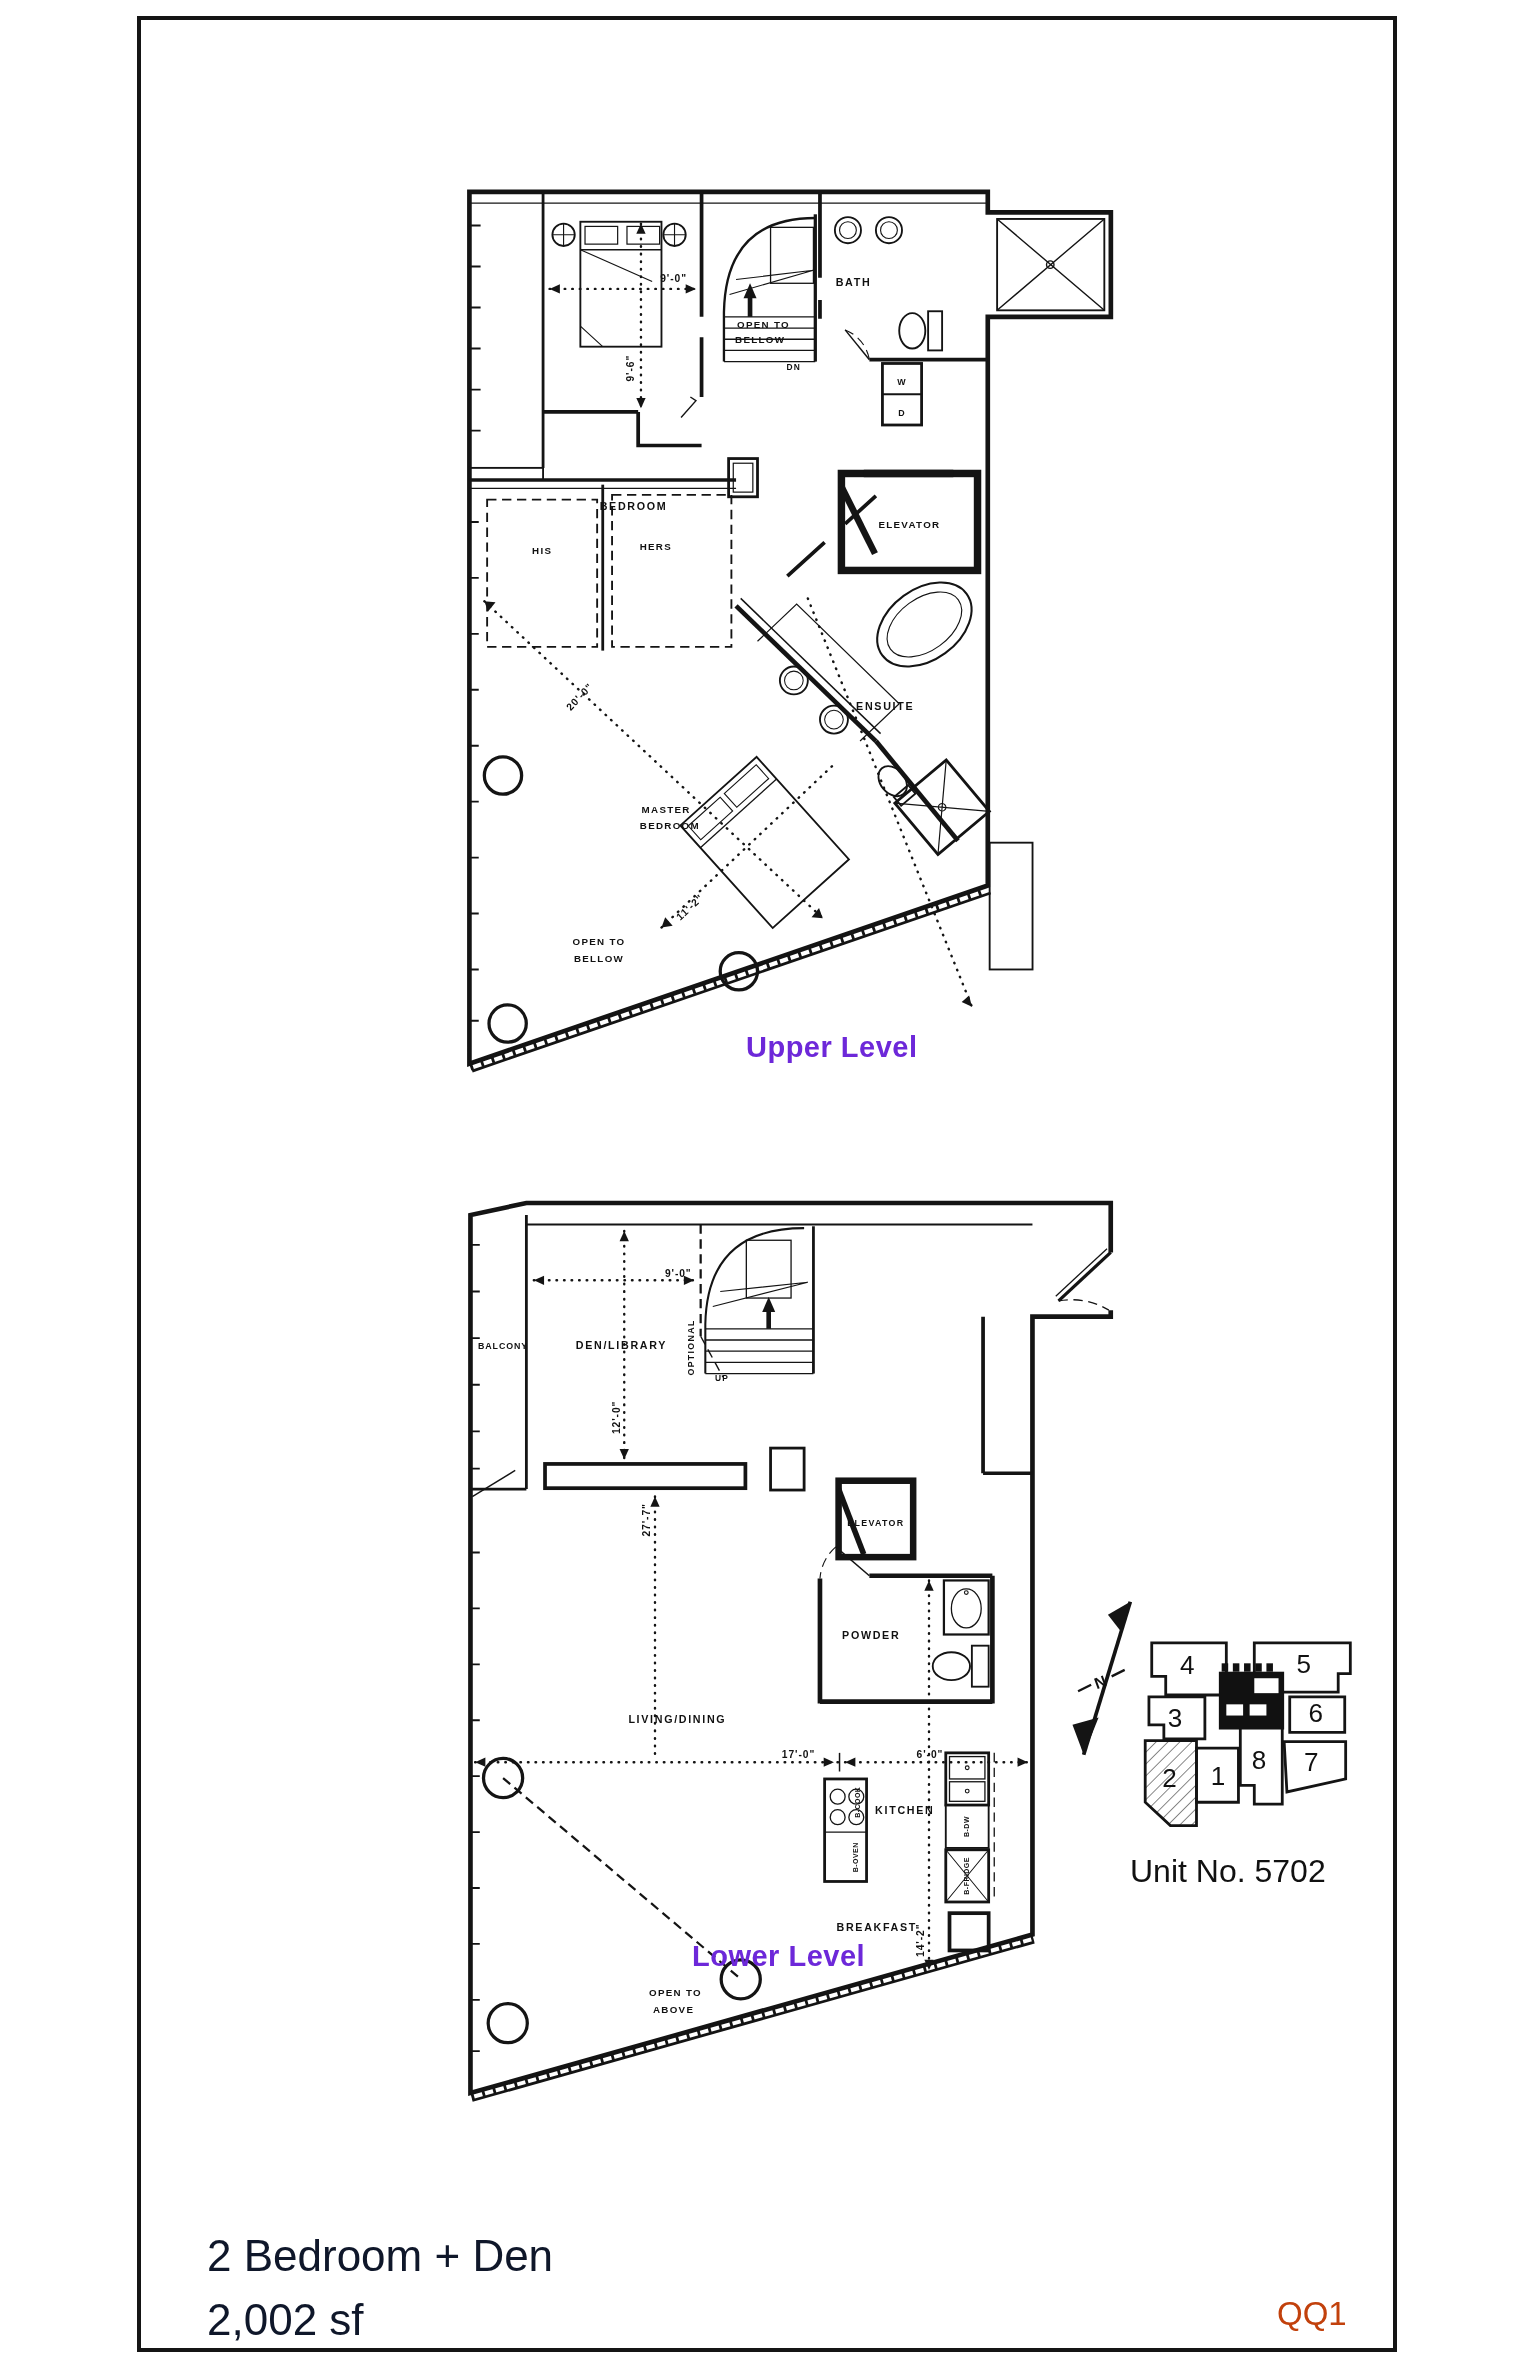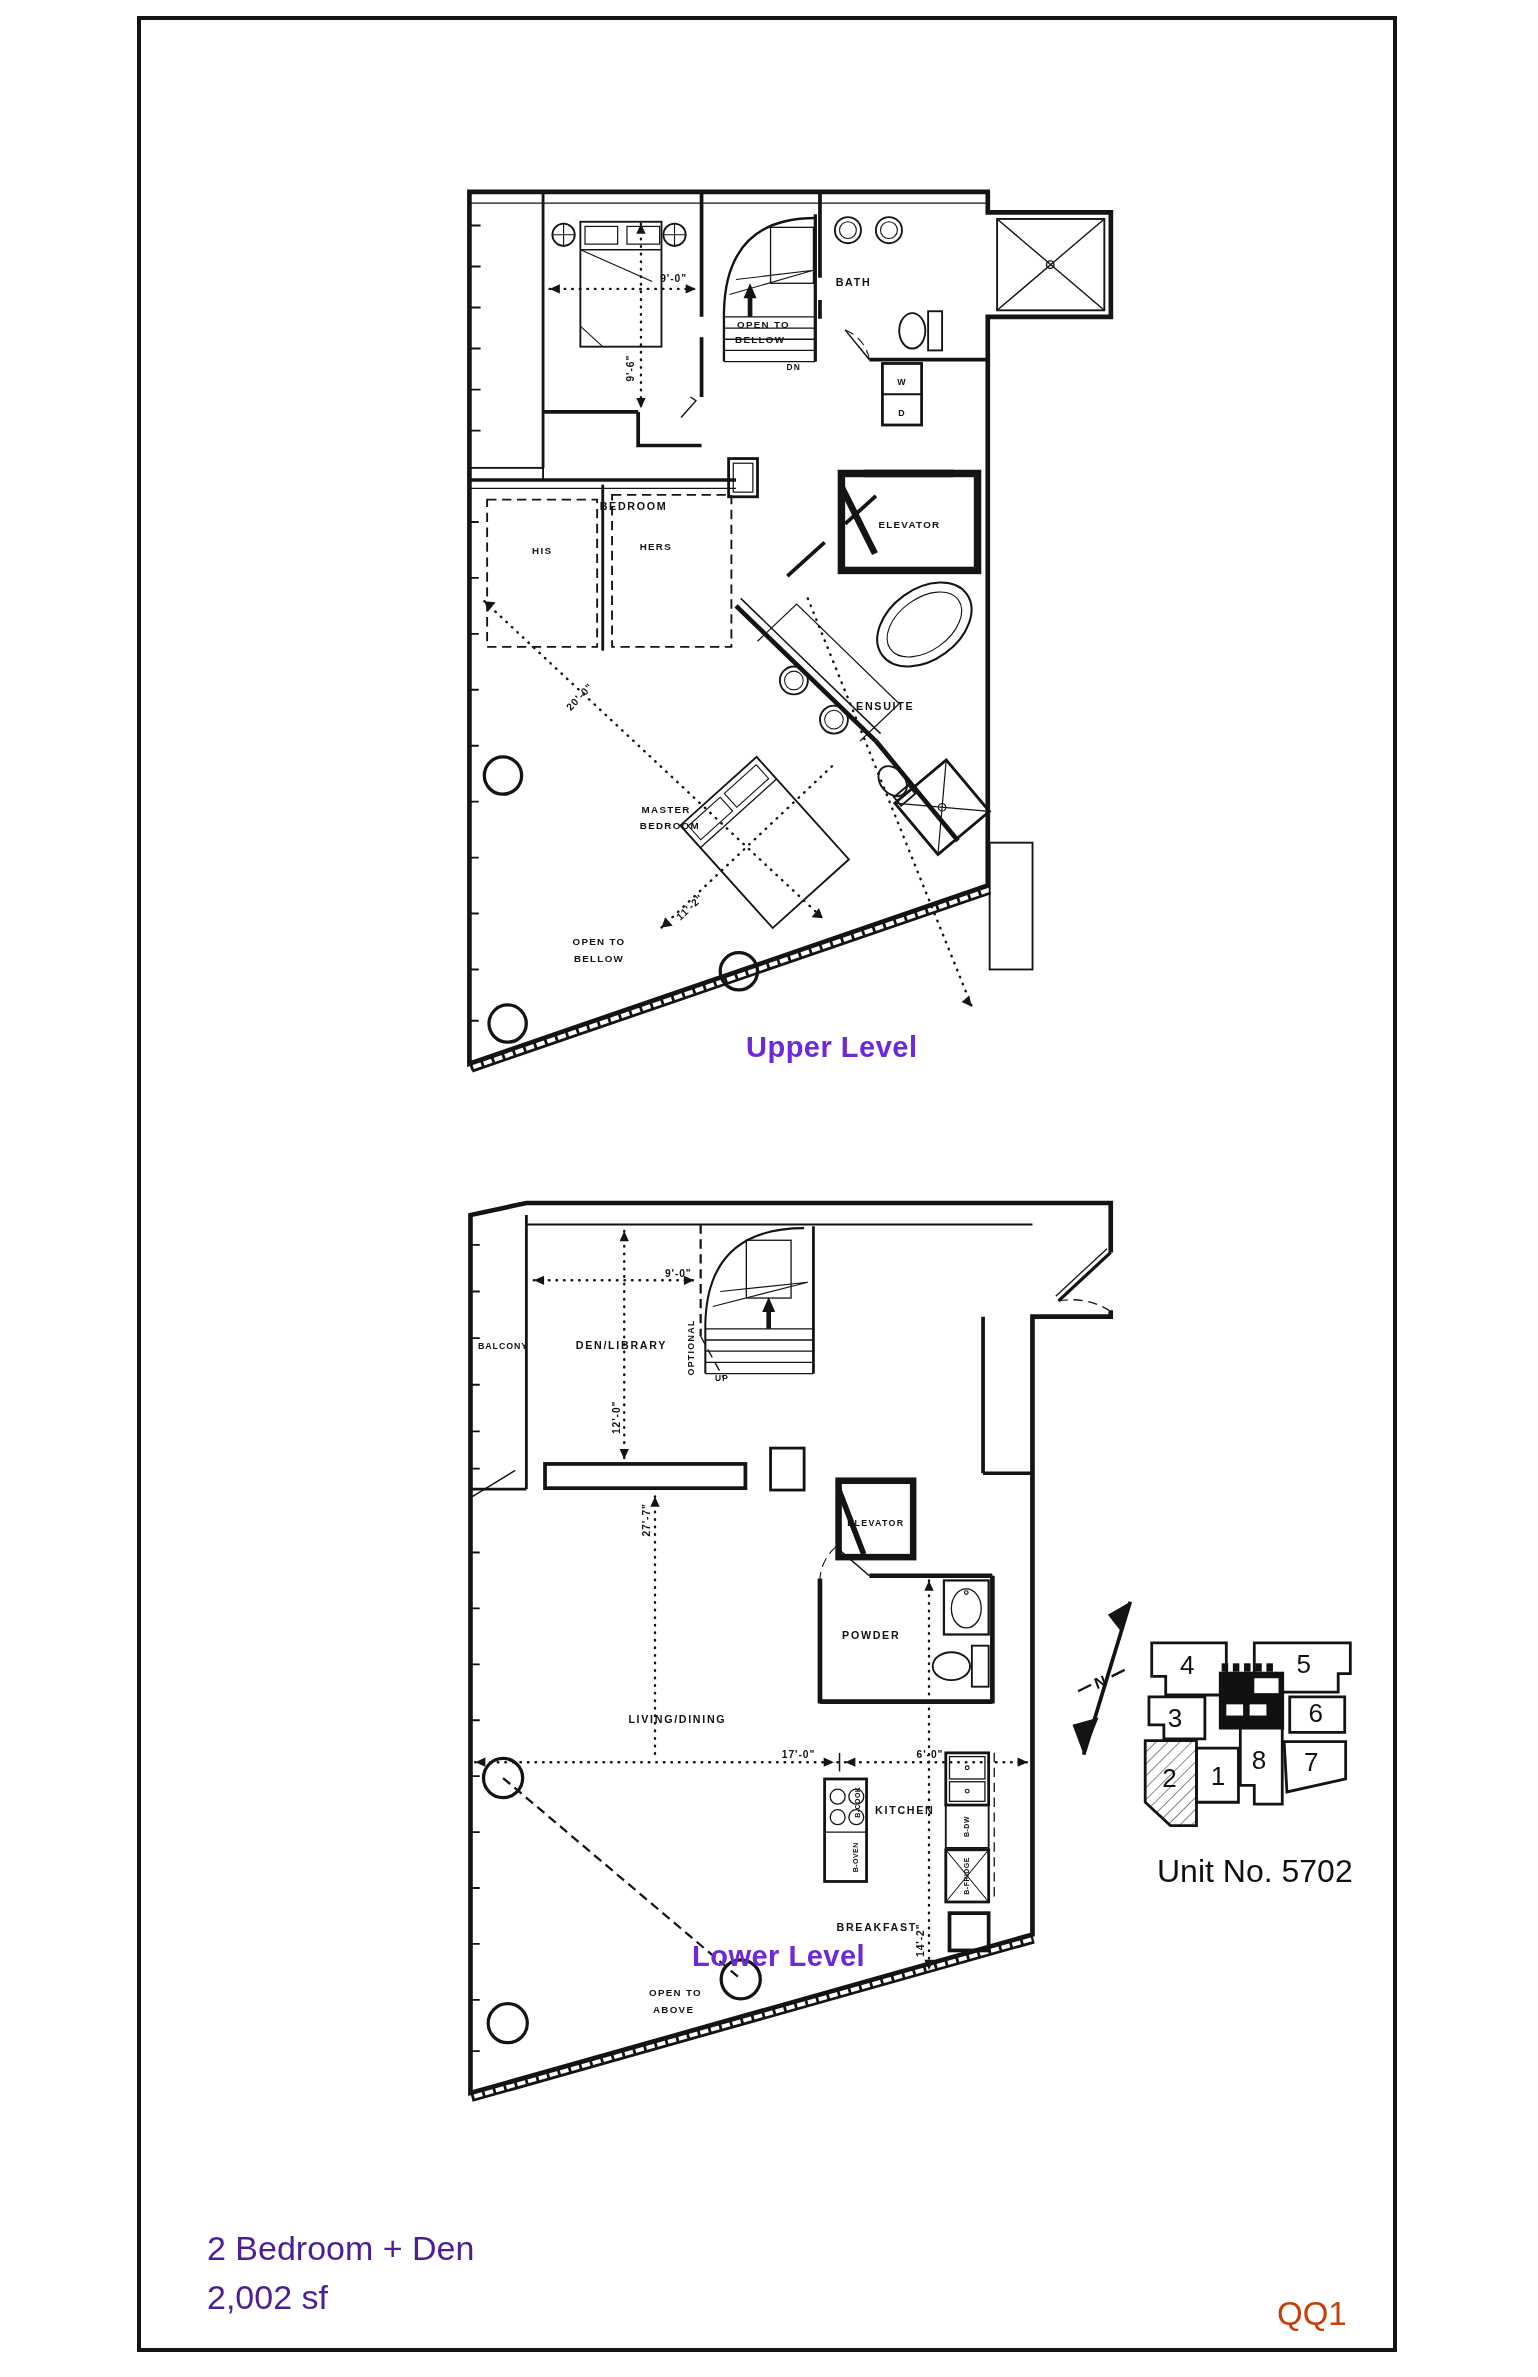--- a/index.html
+++ b/index.html
@@ -2,22 +2,22 @@
 <html style="font-size:15px"><head>
 <meta charset="utf-8">
 <style>
   html,body{margin:0;padding:0;background:#e8e8e8;}
   .page{position:relative;width:1538px;height:2377px;background:#ffffff;overflow:hidden;
         font-family:"Liberation Sans",sans-serif;color:#141414;}
   .sheet-border{position:absolute;left:137px;top:16px;width:1260px;height:2336px;
         border:4.7px solid #151515;box-sizing:border-box;}
   .abs{position:absolute;}
   .title{font-size:29px;font-weight:600;letter-spacing:0.5px;color:#6d28d9;}
-  .big{font-size:34px;font-weight:500;color:#4c1d95;line-height:1.45;}
-  .caption{font-size:32px;font-weight:500;color:#111;margin-left:27px;}
+  .big{font-size:44px;font-weight:500;color:#0f172a;line-height:1.45;}
+  .caption{font-size:32px;font-weight:500;color:#111;}
   .code{font-size:33px;font-weight:500;color:#c2410c;}
   svg{position:absolute;overflow:visible;}
   svg *{vector-effect:none;}
   .w{stroke:#141414;fill:none;}
   text{font-family:"Liberation Sans",sans-serif;fill:#111;}
   .rm{font-size:11.5px;font-weight:bold;letter-spacing:1.8px;text-anchor:middle;}
   .rs{font-size:10.5px;font-weight:bold;letter-spacing:1.4px;text-anchor:middle;}
   .dim{font-size:11px;font-weight:bold;letter-spacing:1px;text-anchor:middle;}
   .tiny{font-size:7.5px;font-weight:bold;letter-spacing:.5px;text-anchor:middle;}
   .dot{stroke:#141414;stroke-width:2.6;stroke-dasharray:.6 7.5;stroke-linecap:round;fill:none;}

